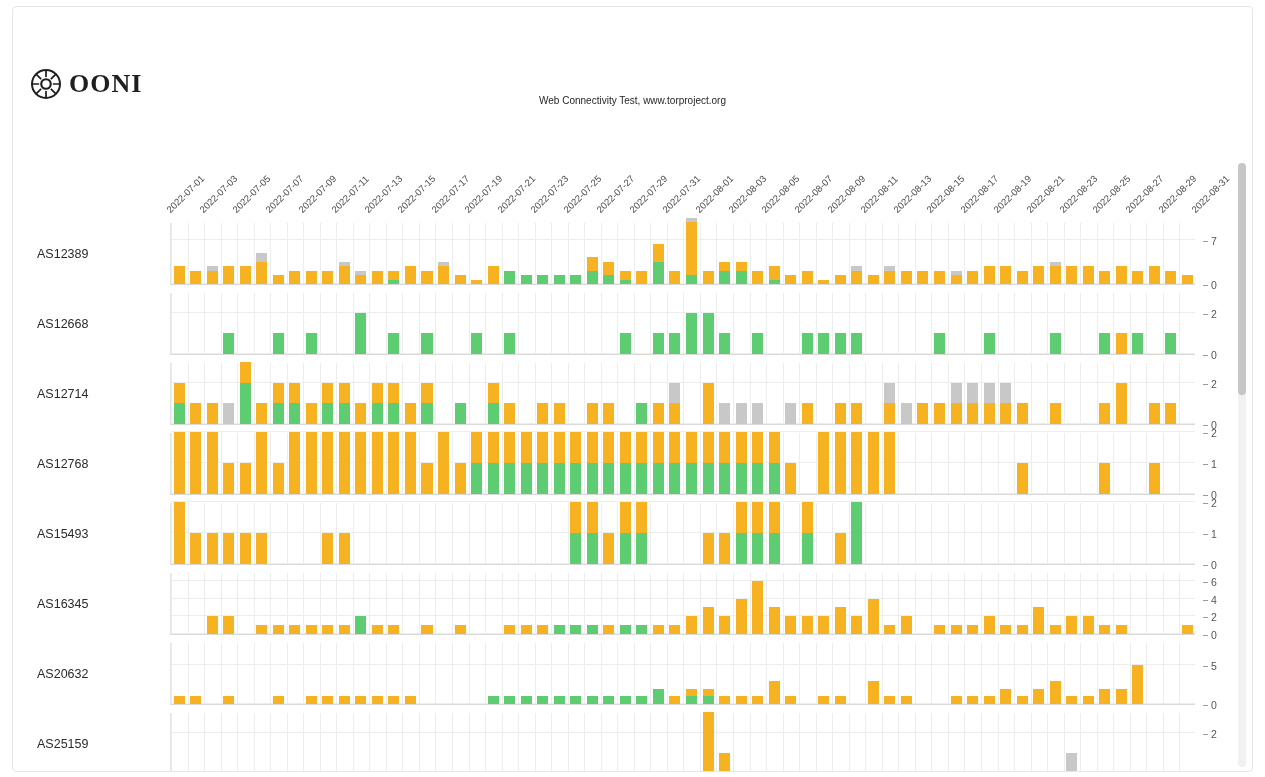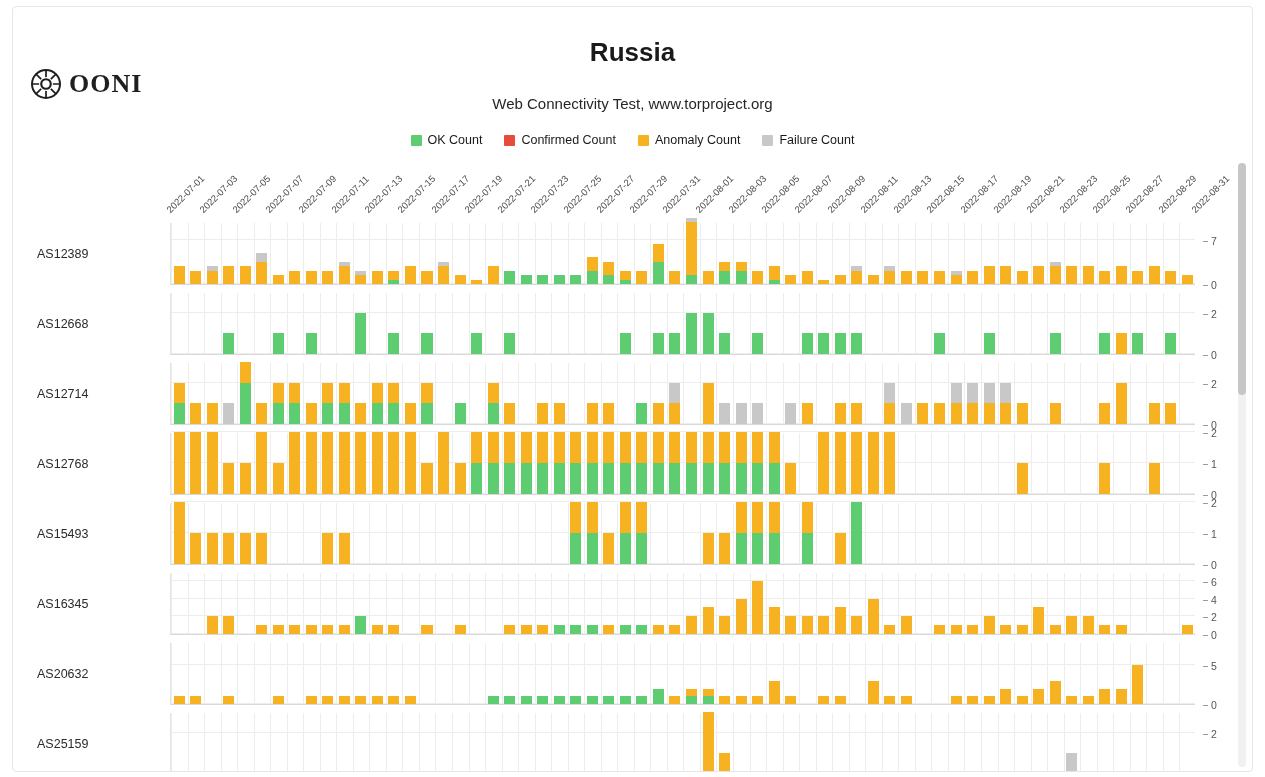--- a/index.html
+++ b/index.html
@@ -91,21 +91,21 @@
     font-size: 26px;
     font-weight: bold;
     color: #1a1a1a;
   }
   .chart-subtitle {
     position: absolute;
     left: 0;
     right: 0;
     top: 88px;
     text-align: center;
-    font-size: 15px;
+    font-size: 10px;
     color: #262626;
   }
   
   .legend {
     position: absolute;
     left: 0;
     right: 0;
     top: 126px;
     display: flex;
     justify-content: center;
@@ -259,41 +259,22 @@
           <line x1="-2" y1="15" x2="32" y2="15" stroke="#1f1f1f" stroke-width="2"></line>
           <line x1="3" y1="3" x2="27" y2="27" stroke="#1f1f1f" stroke-width="2"></line>
           <line x1="27" y1="3" x2="3" y2="27" stroke="#1f1f1f" stroke-width="2"></line>
           <circle cx="15" cy="15" r="8" fill="#ffffff"></circle>
           <circle cx="15" cy="15" r="5.5" fill="none" stroke="#1f1f1f" stroke-width="2.5"></circle>
         </svg>
       </span>
       <span class="logo-text">OONI</span>
     </div>
 
-    <div class="chart-title">Russia</div>
     <div class="chart-subtitle">Web Connectivity Test, www.torproject.org</div>
 
-    <div class="legend" id="legend">
-        <div class="legend-item">
-          <span class="legend-swatch" style="background: rgb(94, 204, 113);"></span>
-          <span>OK Count</span>
-        </div>
-        <div class="legend-item">
-          <span class="legend-swatch" style="background: rgb(230, 75, 60);"></span>
-          <span>Confirmed Count</span>
-        </div>
-        <div class="legend-item">
-          <span class="legend-swatch" style="background: rgb(246, 178, 33);"></span>
-          <span>Anomaly Count</span>
-        </div>
-        <div class="legend-item">
-          <span class="legend-swatch" style="background: rgb(200, 200, 200);"></span>
-          <span>Failure Count</span>
-        </div>
-      </div>
 
     <div class="plot-area">
       <div class="x-axis-labels" id="x-axis-labels">
           <span class="xtick" style="left: 2px;">2022-07-01</span>
           <span class="xtick" style="left: 35.0645px;">2022-07-03</span>
           <span class="xtick" style="left: 68.129px;">2022-07-05</span>
           <span class="xtick" style="left: 101.194px;">2022-07-07</span>
           <span class="xtick" style="left: 134.258px;">2022-07-09</span>
           <span class="xtick" style="left: 167.323px;">2022-07-11</span>
           <span class="xtick" style="left: 200.387px;">2022-07-13</span>

